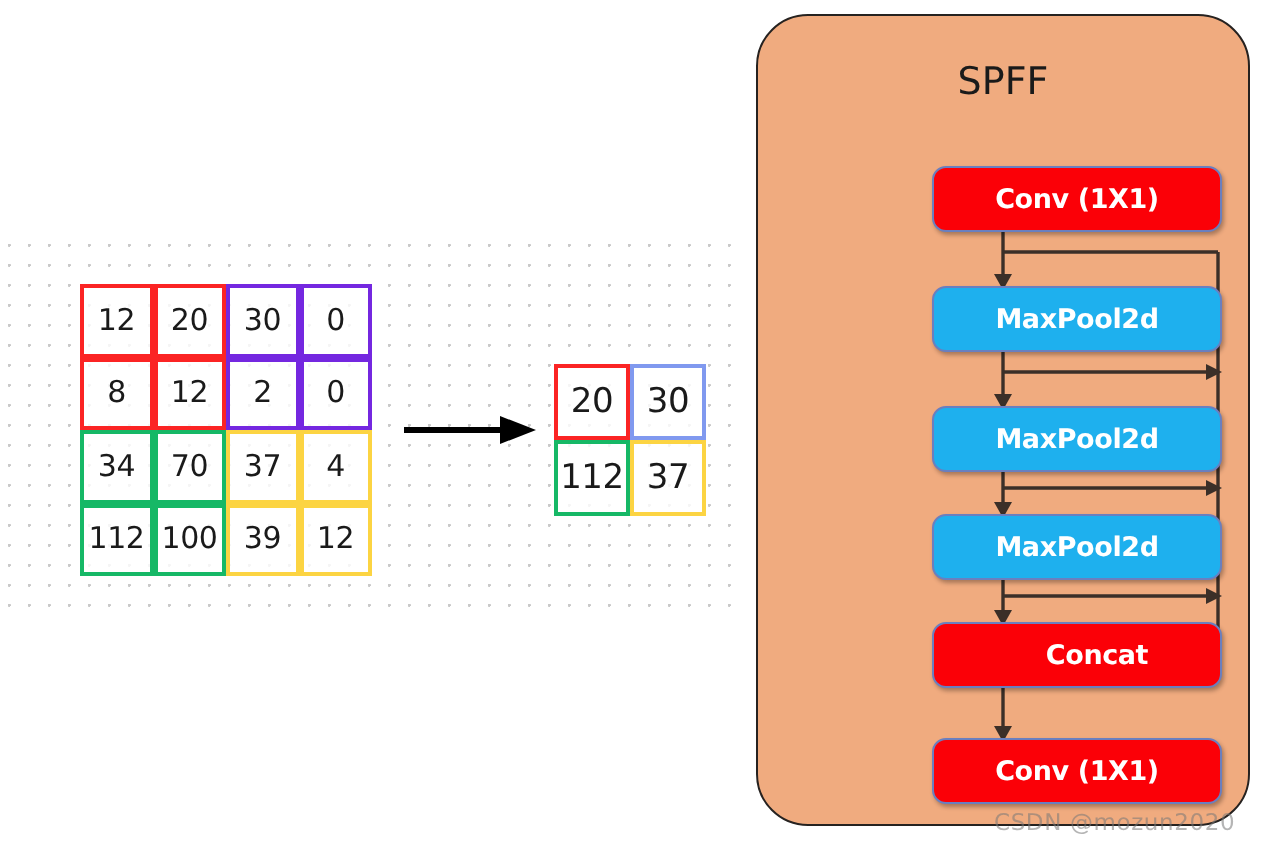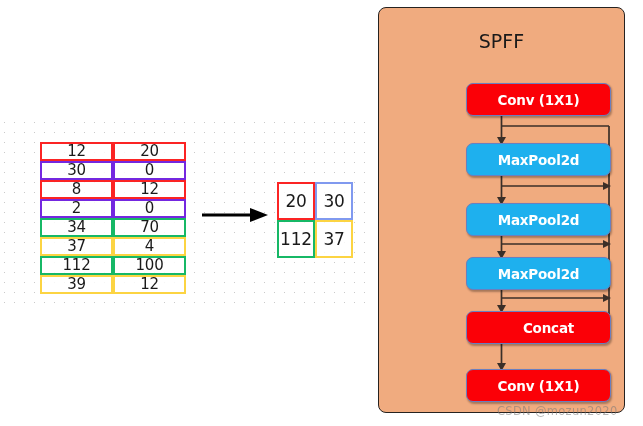--- a/index.html
+++ b/index.html
@@ -31,21 +31,21 @@
   
   .matrix {
     position: absolute;
     display: grid;
   }
   #input-matrix {
     left: 40px;
     top: 142px;
     width: 146px;
     height: 146px;
-    grid-template-columns: repeat(2, 1fr);
+    grid-template-columns: repeat(4, 1fr);
     grid-template-rows: repeat(4, 1fr);
   }
   #output-matrix {
     left: 277px;
     top: 182px;
     width: 76px;
     height: 76px;
     grid-template-columns: repeat(2, 1fr);
     grid-template-rows: repeat(2, 1fr);
   }
@@ -76,21 +76,21 @@
   
   #spff-panel {
     position: absolute;
     left: 378px;
     top: 7px;
     width: 247px;
     height: 406px;
     box-sizing: border-box;
     background: #f0ab7f;
     border: 1.6px solid #262220;
-    border-radius: 8px;
+    border-radius: 26px;
   }
   #spff-title {
     position: absolute;
     left: 0;
     top: 22px;
     width: 100%;
     text-align: center;
     font-family: "DejaVu Sans", sans-serif;
     font-size: 19px;
     color: #1a1a1a;

